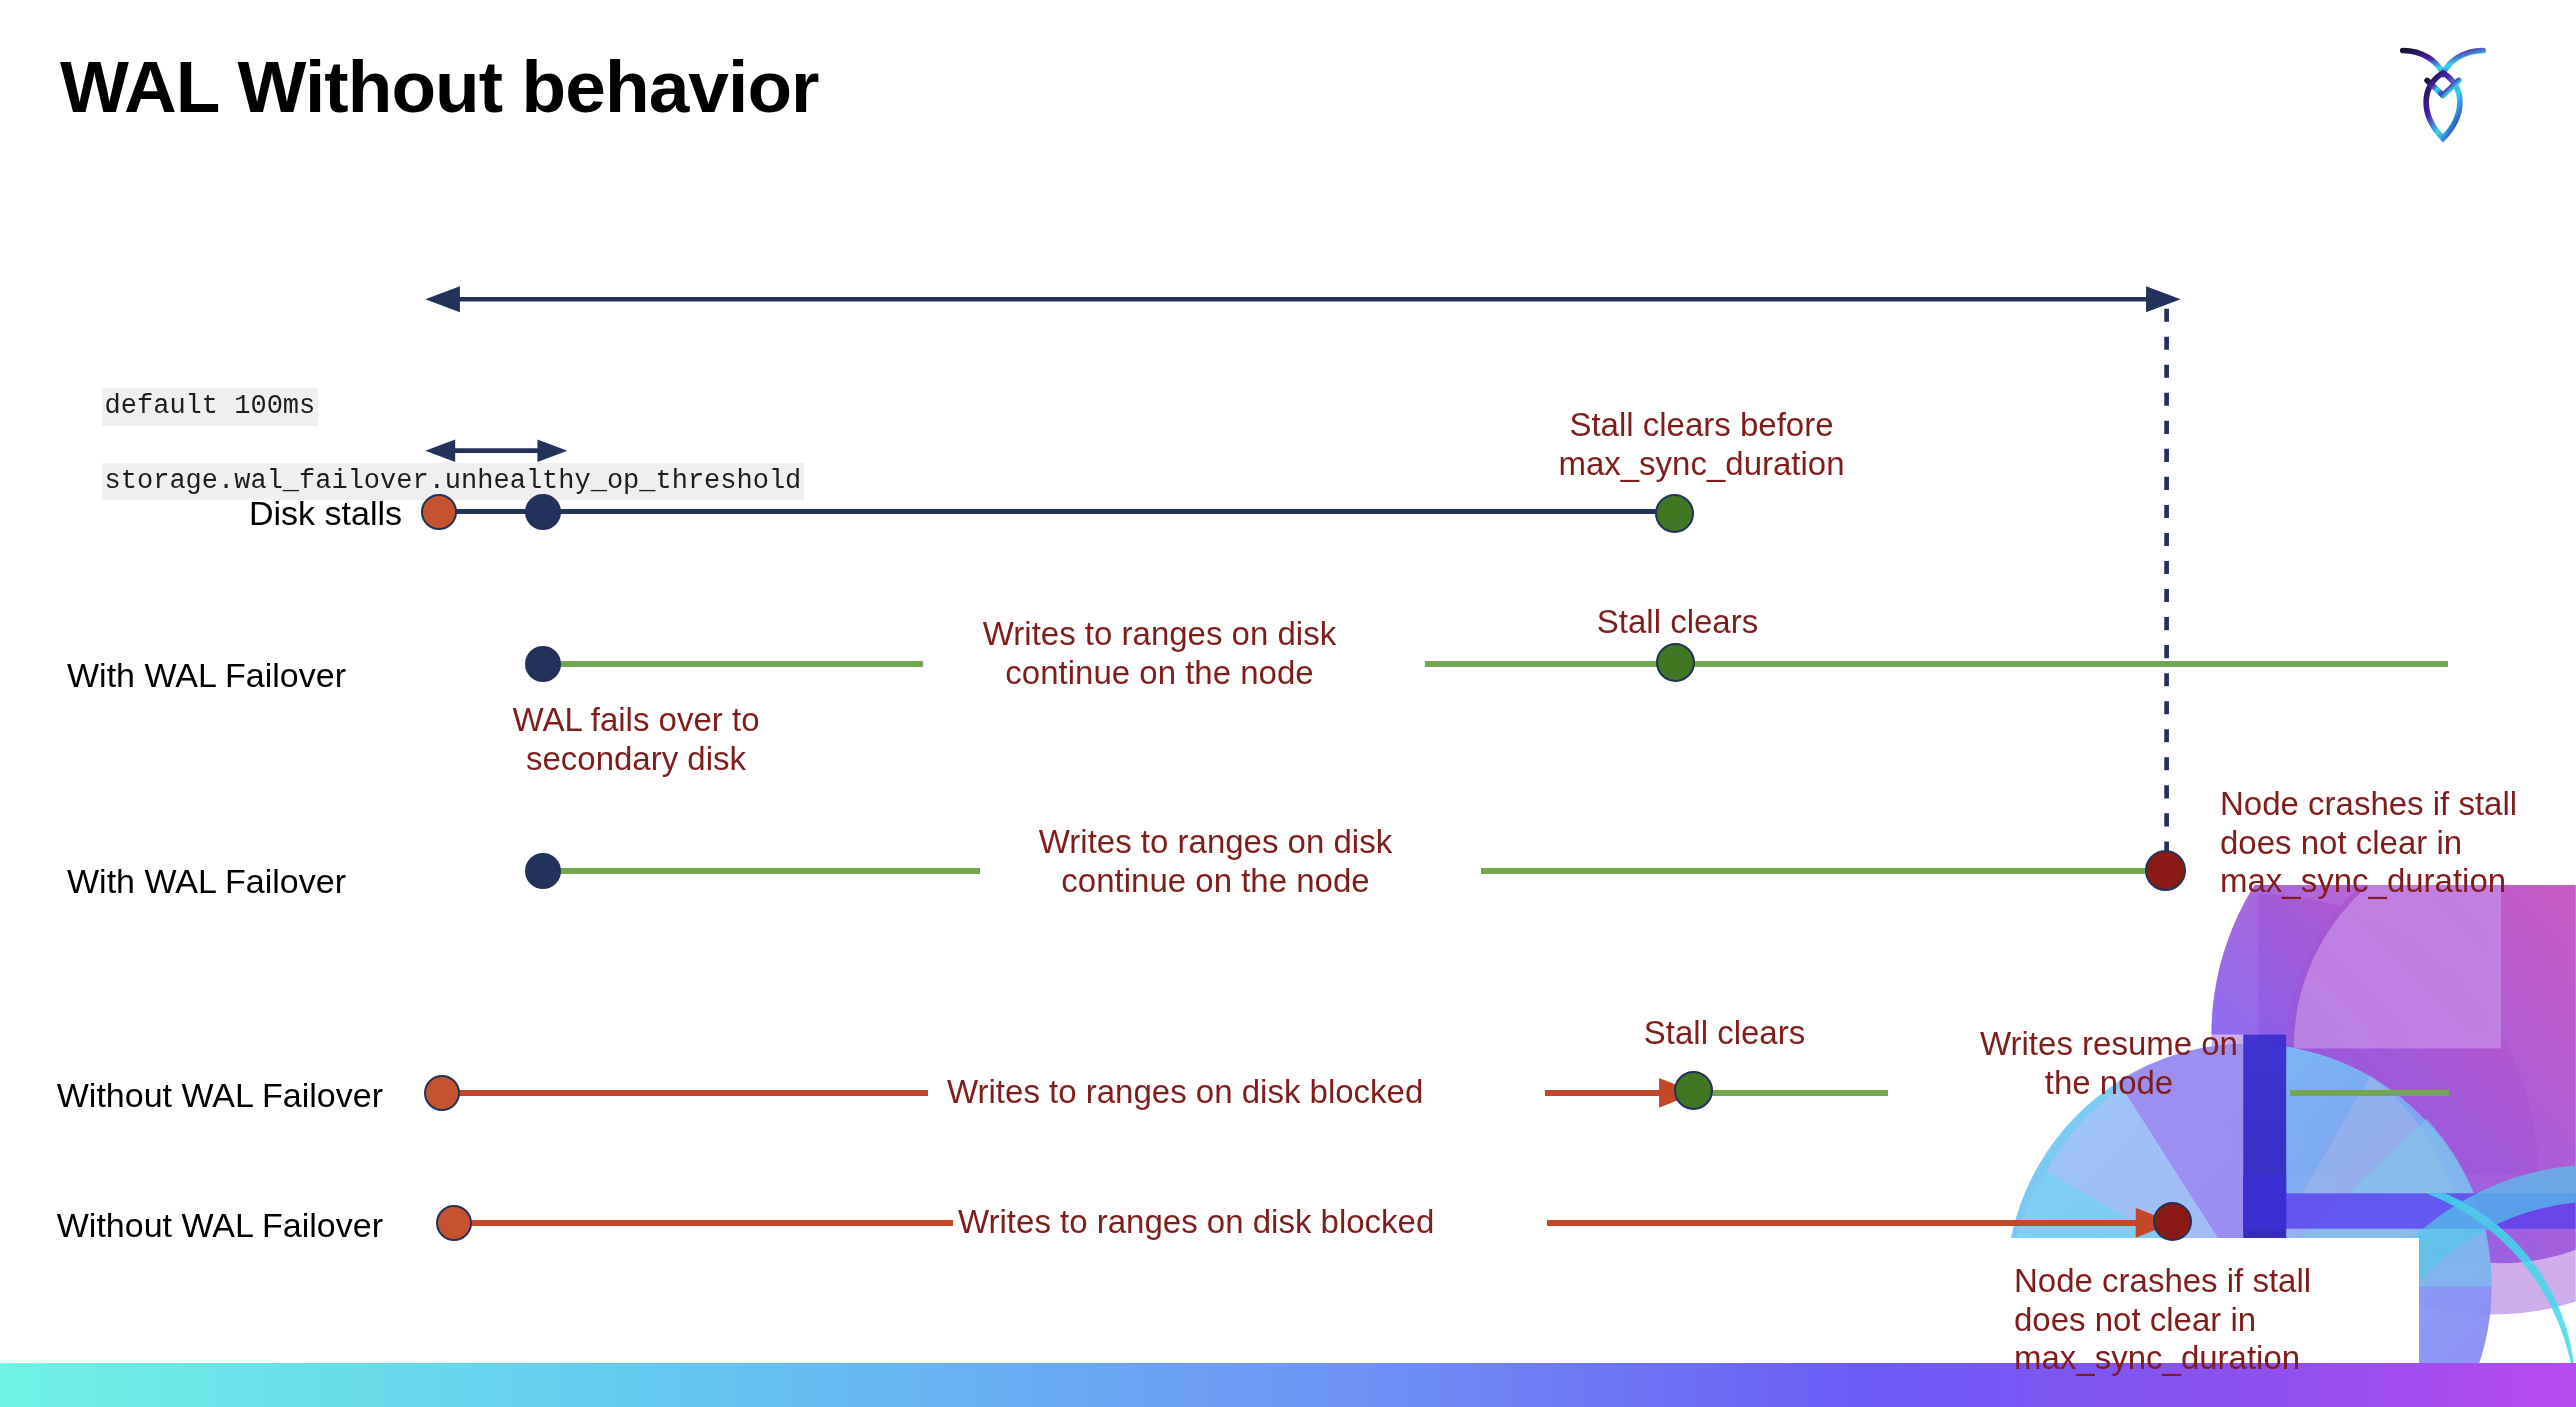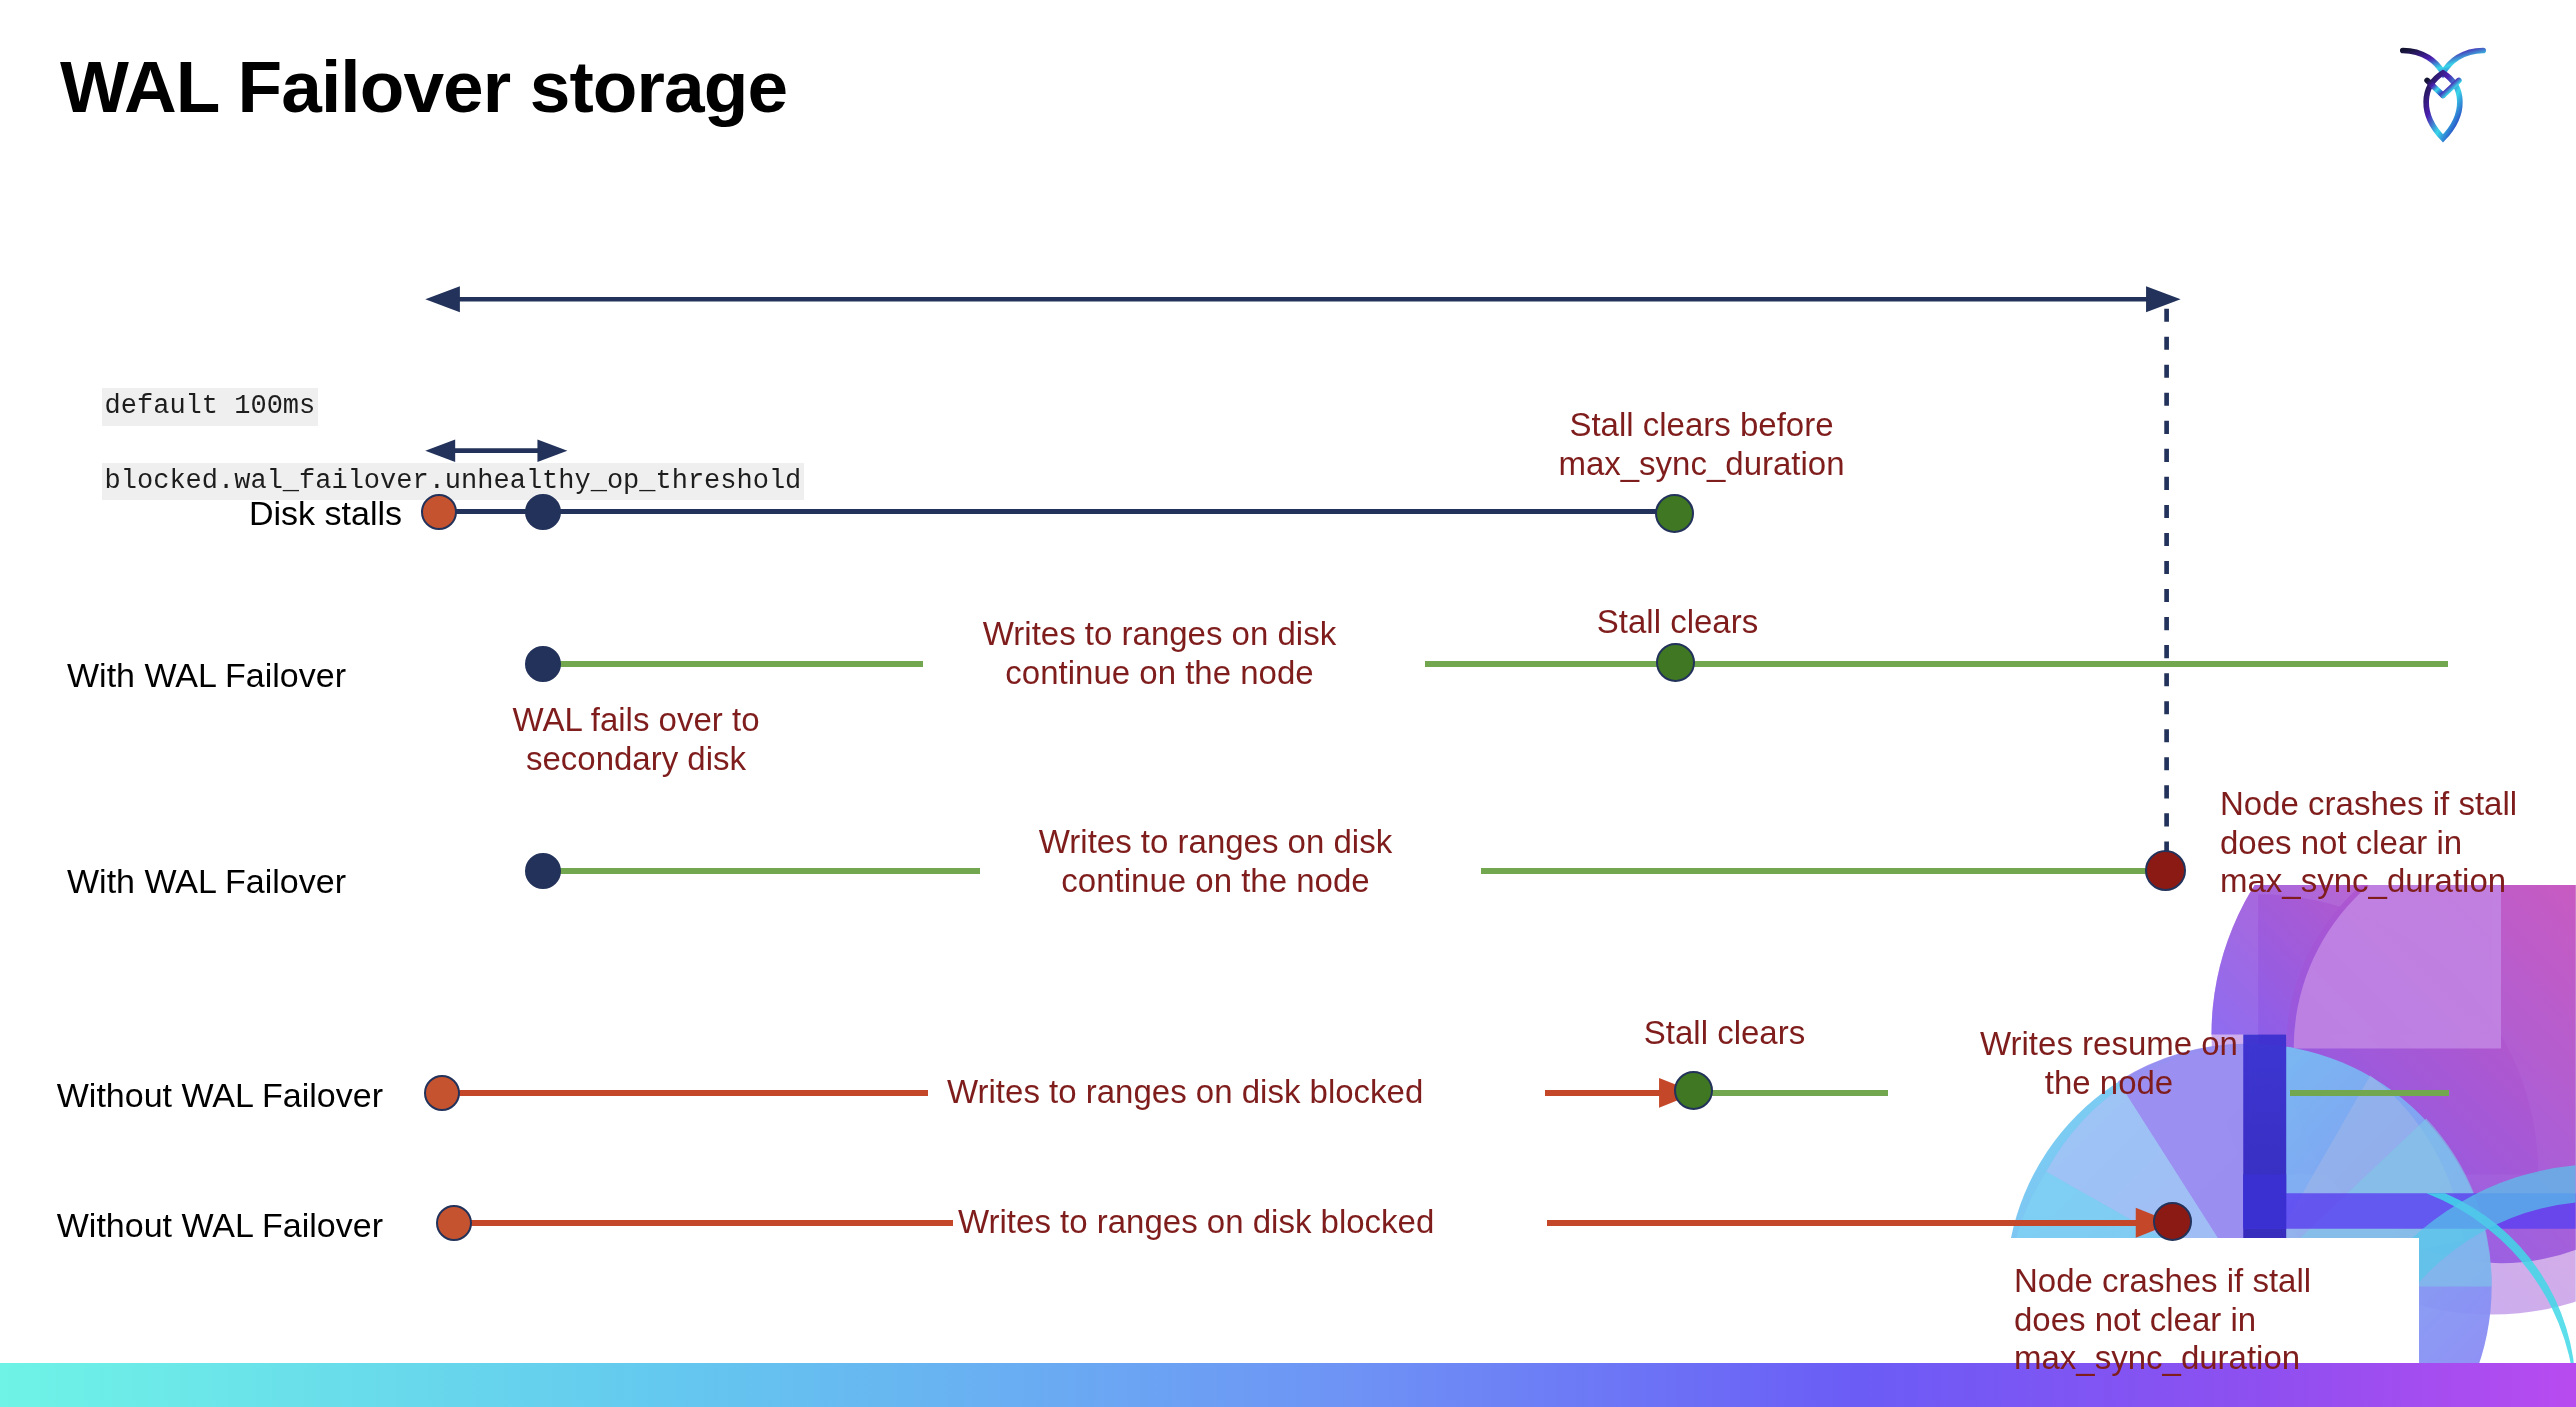--- a/index.html
+++ b/index.html
@@ -161,21 +161,21 @@
       <g fill="none" stroke="url(#lg)" stroke-width="6" stroke-linecap="round">
         <path d="M22 24 C44 24 58 36 65 48 C72 36 86 24 108 24"></path>
         <path d="M65 48 C42 62 40 92 65 118 C90 92 88 62 65 48 Z"></path>
         <path d="M65 118 L65 72"></path>
         <path d="M65 72 L48 56"></path>
         <path d="M65 72 L82 56"></path>
       </g>
     </svg>
   </div>
 
-  <div class="title">WAL Failover storage</div>
+  <div class="title">WAL Without behavior</div>
 
   <svg class="svgline" viewBox="0 0 2756 1506" width="2576" height="1408">
 
     <line x1="470" y1="320" x2="2318" y2="320" stroke="#22325a" stroke-width="5"></line>
     <polygon points="455,320 492,306 492,334" fill="#22325a"></polygon>
     <polygon points="2333,320 2296,306 2296,334" fill="#22325a"></polygon>
 
     <line x1="2318" y1="330" x2="2318" y2="930" stroke="#22325a" stroke-width="5" stroke-dasharray="14,16"></line>
 
     <line x1="470" y1="482" x2="592" y2="482" stroke="#22325a" stroke-width="5"></line>
@@ -183,21 +183,21 @@
     <polygon points="607,482 575,470 575,494" fill="#22325a"></polygon>
 
     <polygon points="1815,1169 1775,1153 1775,1185" fill="#c5472a"></polygon>
 
     <polygon points="2325,1308 2285,1292 2285,1324" fill="#c5472a"></polygon>
   </svg>
 
 
   <div class="code" style="left:37px; top:351px;">
     <span>default 100ms</span><br>
-    <span>blocked.wal_failover.unhealthy_op_threshold</span>
+    <span>storage.wal_failover.unhealthy_op_threshold</span>
   </div>
 
   <div class="rowlabel" style="left:0px; top:494px; width:402px;">Disk stalls</div>
 
   <div class="seg navy" style="left:439px; top:509px; width:1236px;"></div>
 
   <div class="dot red" style="left:421px; top:494px; width:36px; height:36px;"></div>
   <div class="dot navy" style="left:525px; top:494px; width:36px; height:36px;"></div>
   <div class="dot green" style="left:1655px; top:494px; width:39px; height:39px;"></div>
 

